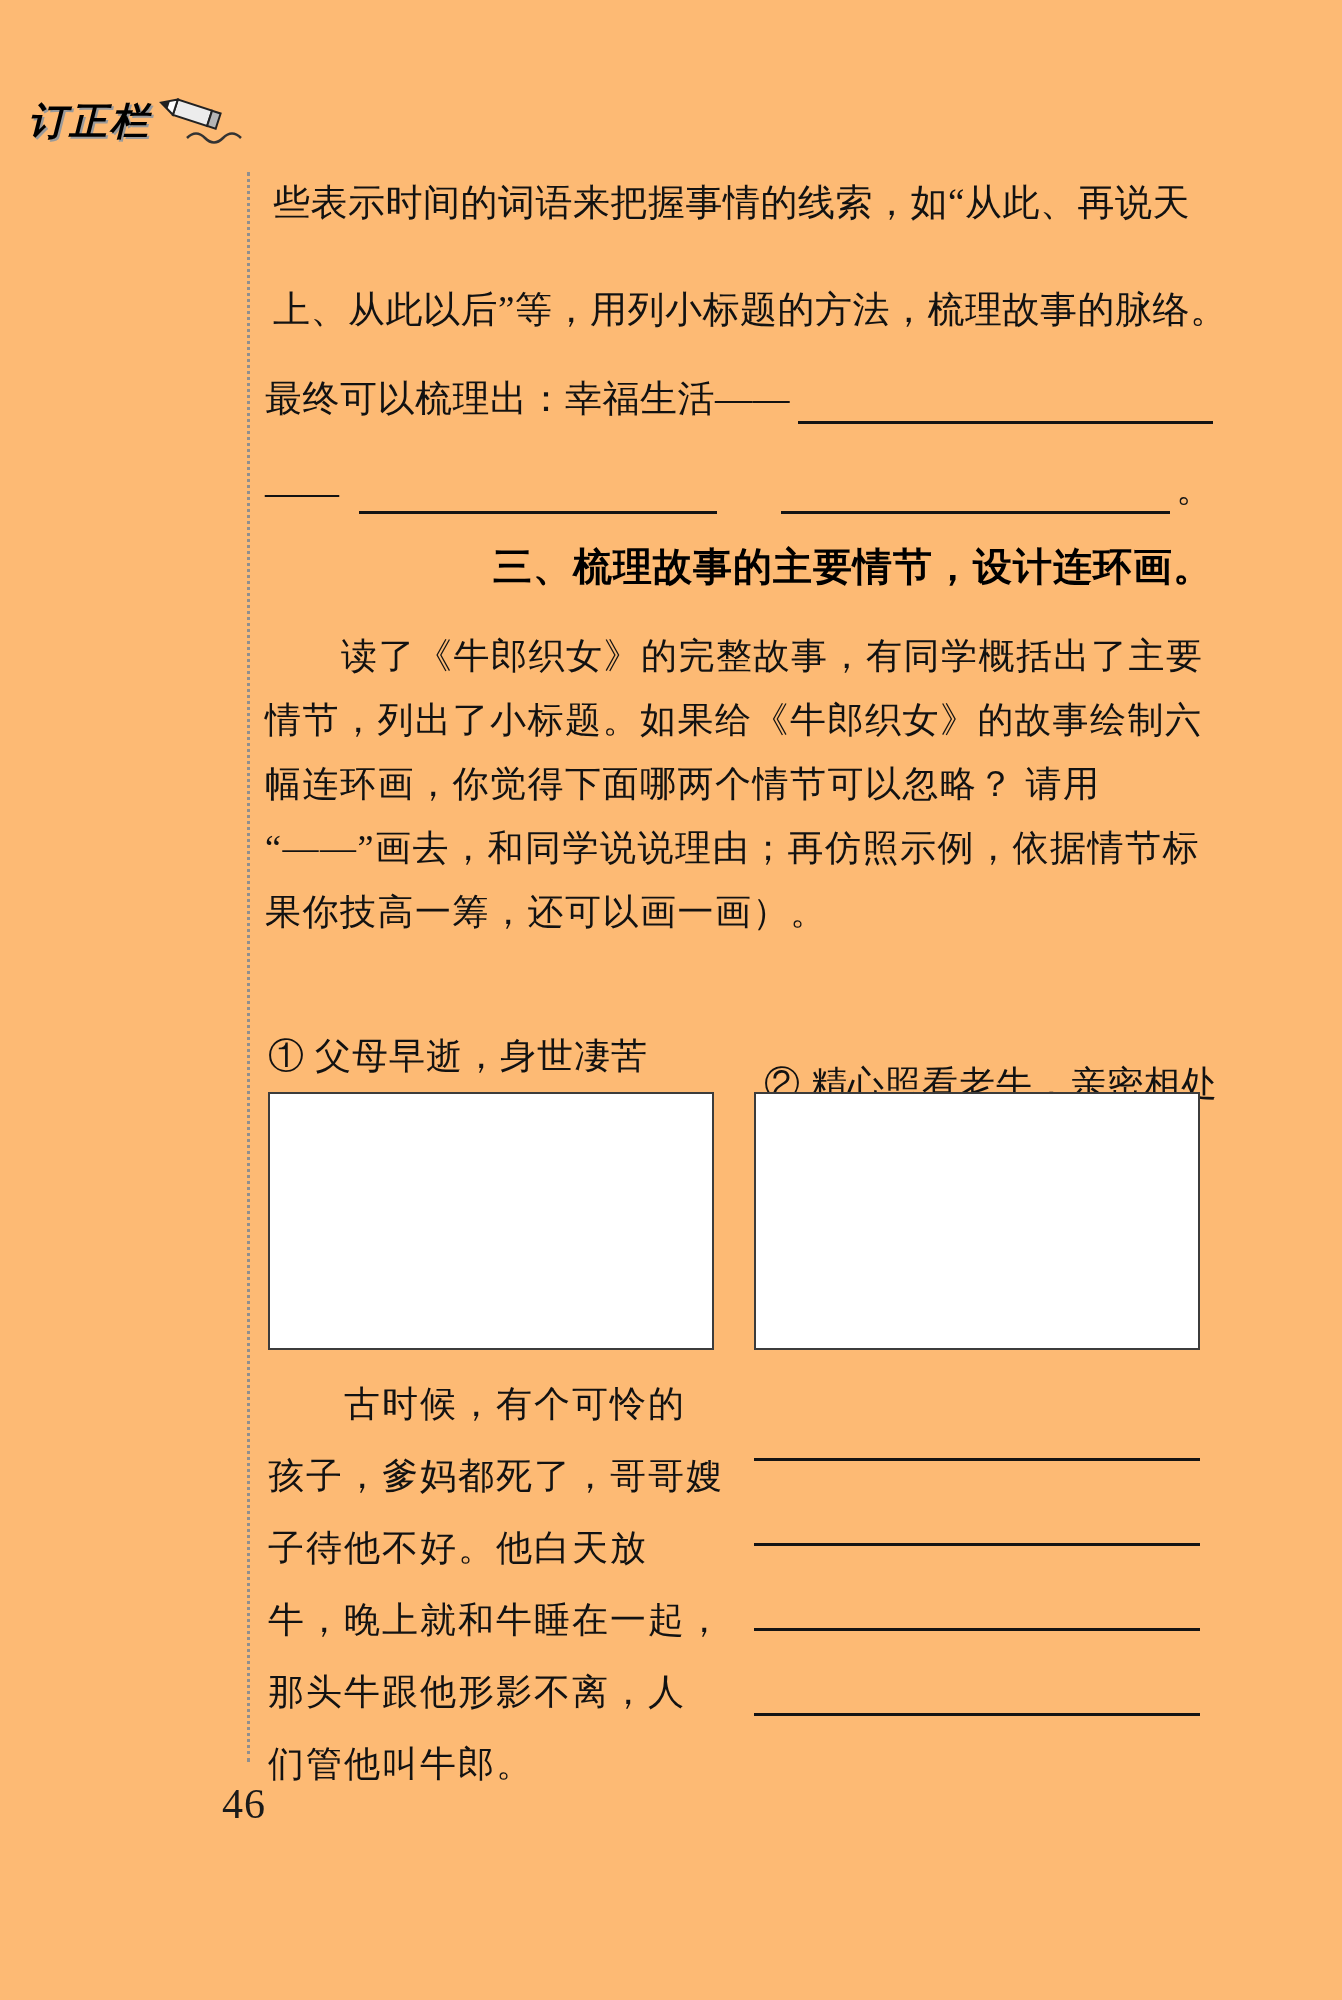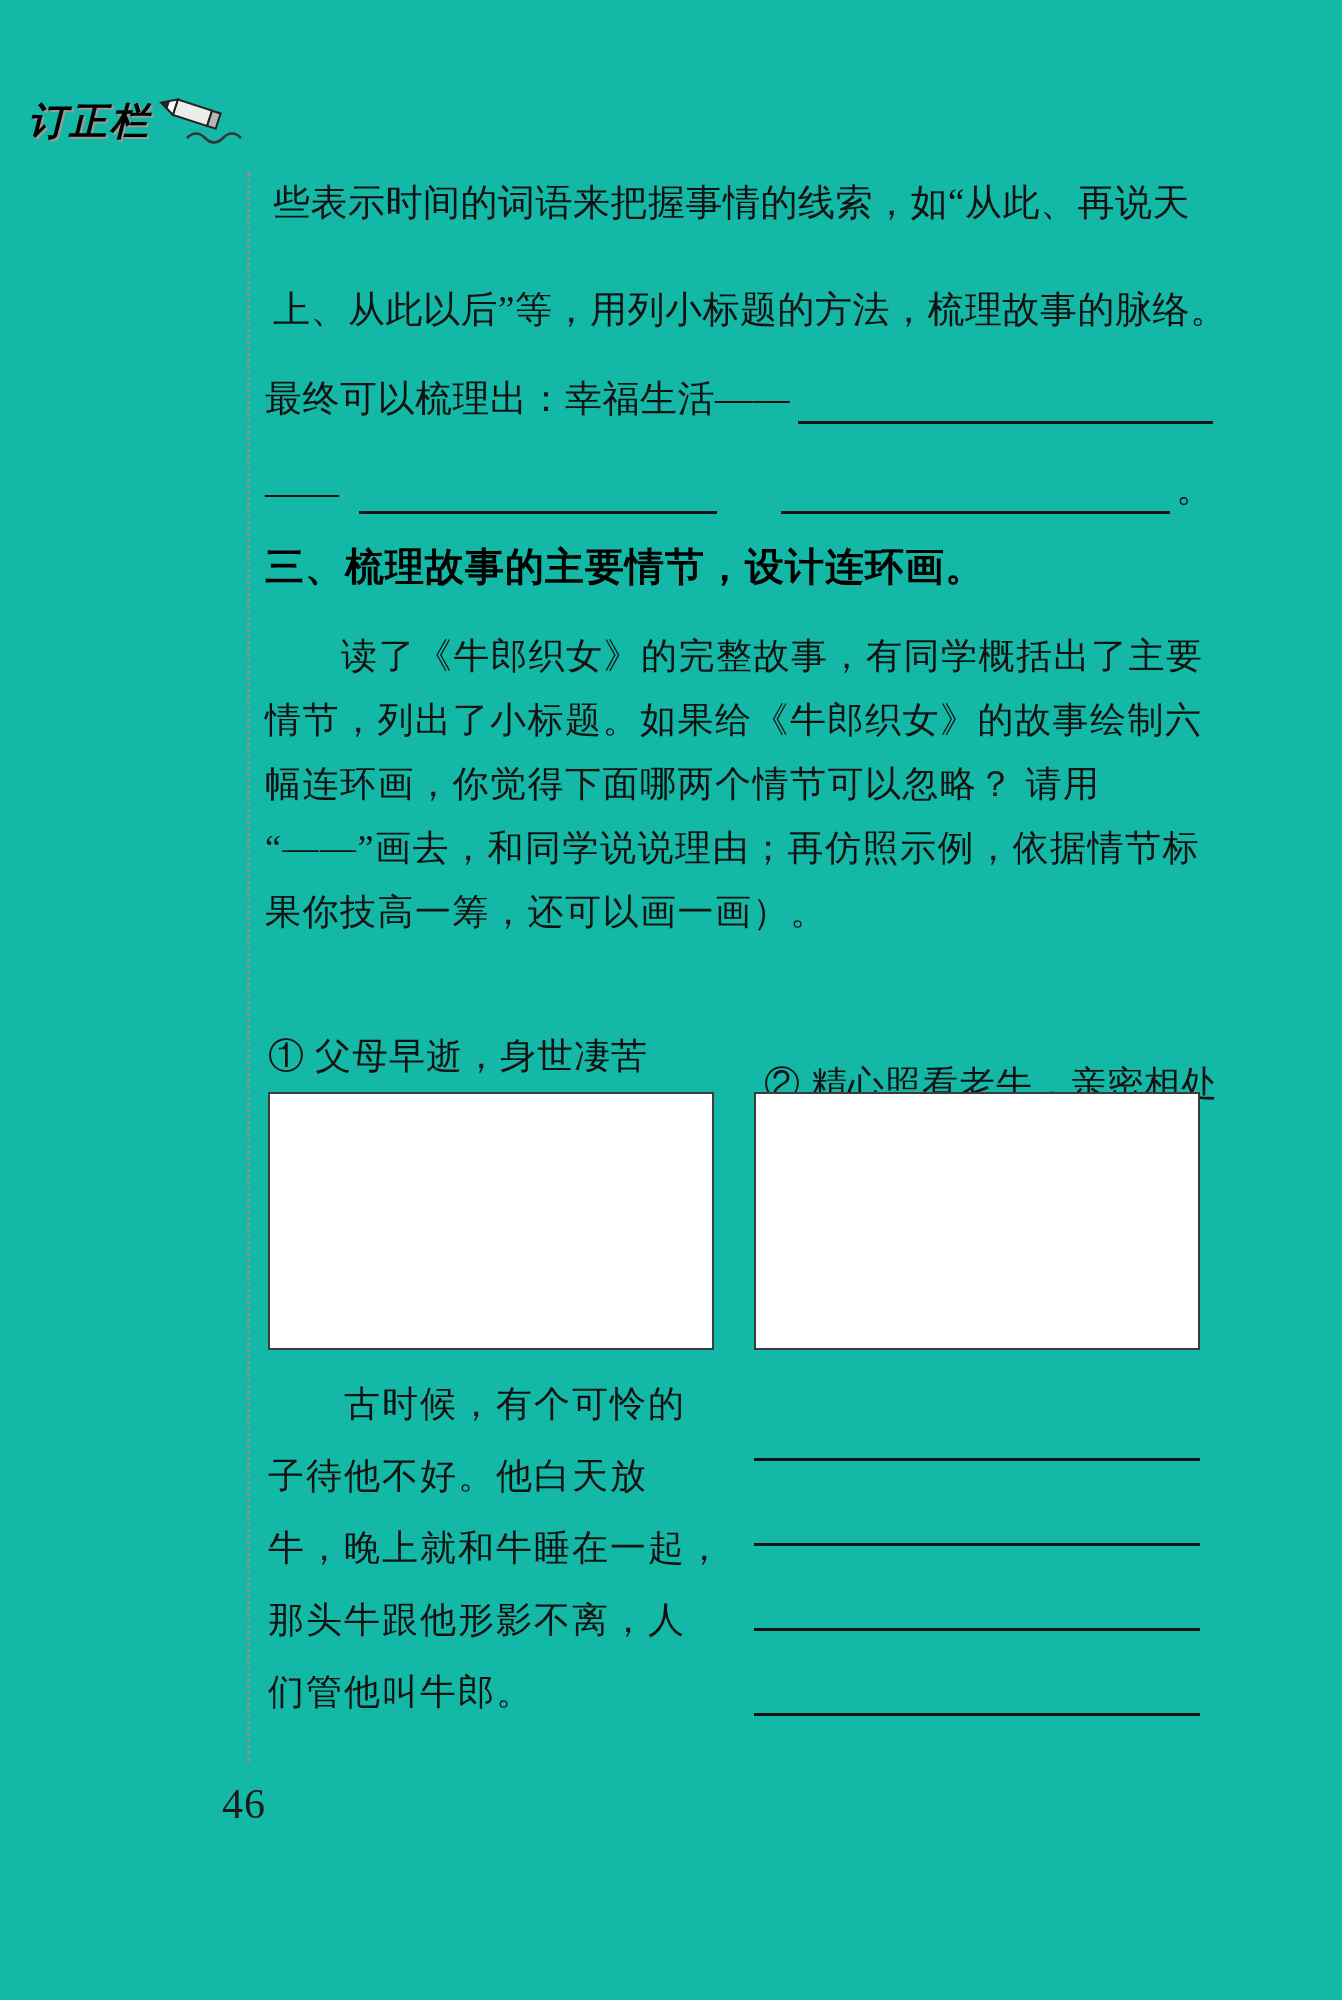--- a/index.html
+++ b/index.html
@@ -1,21 +1,21 @@
 <!DOCTYPE html>
 <html><head>
 <meta charset="utf-8">
 <style>
   * { margin: 0; padding: 0; box-sizing: border-box; }
   html, body { background: #e9e9e9; }
   .page {
     position: relative;
     width: 1342px;
     height: 2000px;
-    background: #14b8a6;
+    background: #fdba74;
     font-family: "Liberation Serif", serif;
     color: #121212;
     overflow: hidden;
     margin: 0 auto;
   }
 
   
   .logo {
     position: absolute;
     left: 28px;
@@ -90,20 +90,21 @@
     position: absolute;
     left: 265px;
     top: 540px;
     width: 948px;
     font-family: "Liberation Sans", sans-serif;
     font-weight: 700;
     font-size: 39px;
     letter-spacing: 1px;
     white-space: nowrap;
     color: #000;
+    text-align: right;
   }
 
   .para {
     position: absolute;
     left: 265px;
     top: 624px;
     width: 952px;
   }
   .para .pline {
     font-size: 36px;
@@ -217,20 +218,21 @@
   </div>
 
   <div class="caption c1">① 父母早逝，身世凄苦</div>
   <div class="caption c2">② 精心照看老牛，亲密相处</div>
 
   <div class="pic-box b1"></div>
   <div class="pic-box b2"></div>
 
   <div class="example">
     <div class="eline indent">古时候，有个可怜的</div>
+    <div class="eline">孩子，爹妈都死了，哥哥嫂</div>
     <div class="eline">子待他不好。他白天放</div>
     <div class="eline">牛，晚上就和牛睡在一起，</div>
     <div class="eline">那头牛跟他形影不离，人</div>
     <div class="eline">们管他叫牛郎。</div>
   </div>
 
   <div class="answer-line a1"></div>
   <div class="answer-line a2"></div>
   <div class="answer-line a3"></div>
   <div class="answer-line a4"></div>

